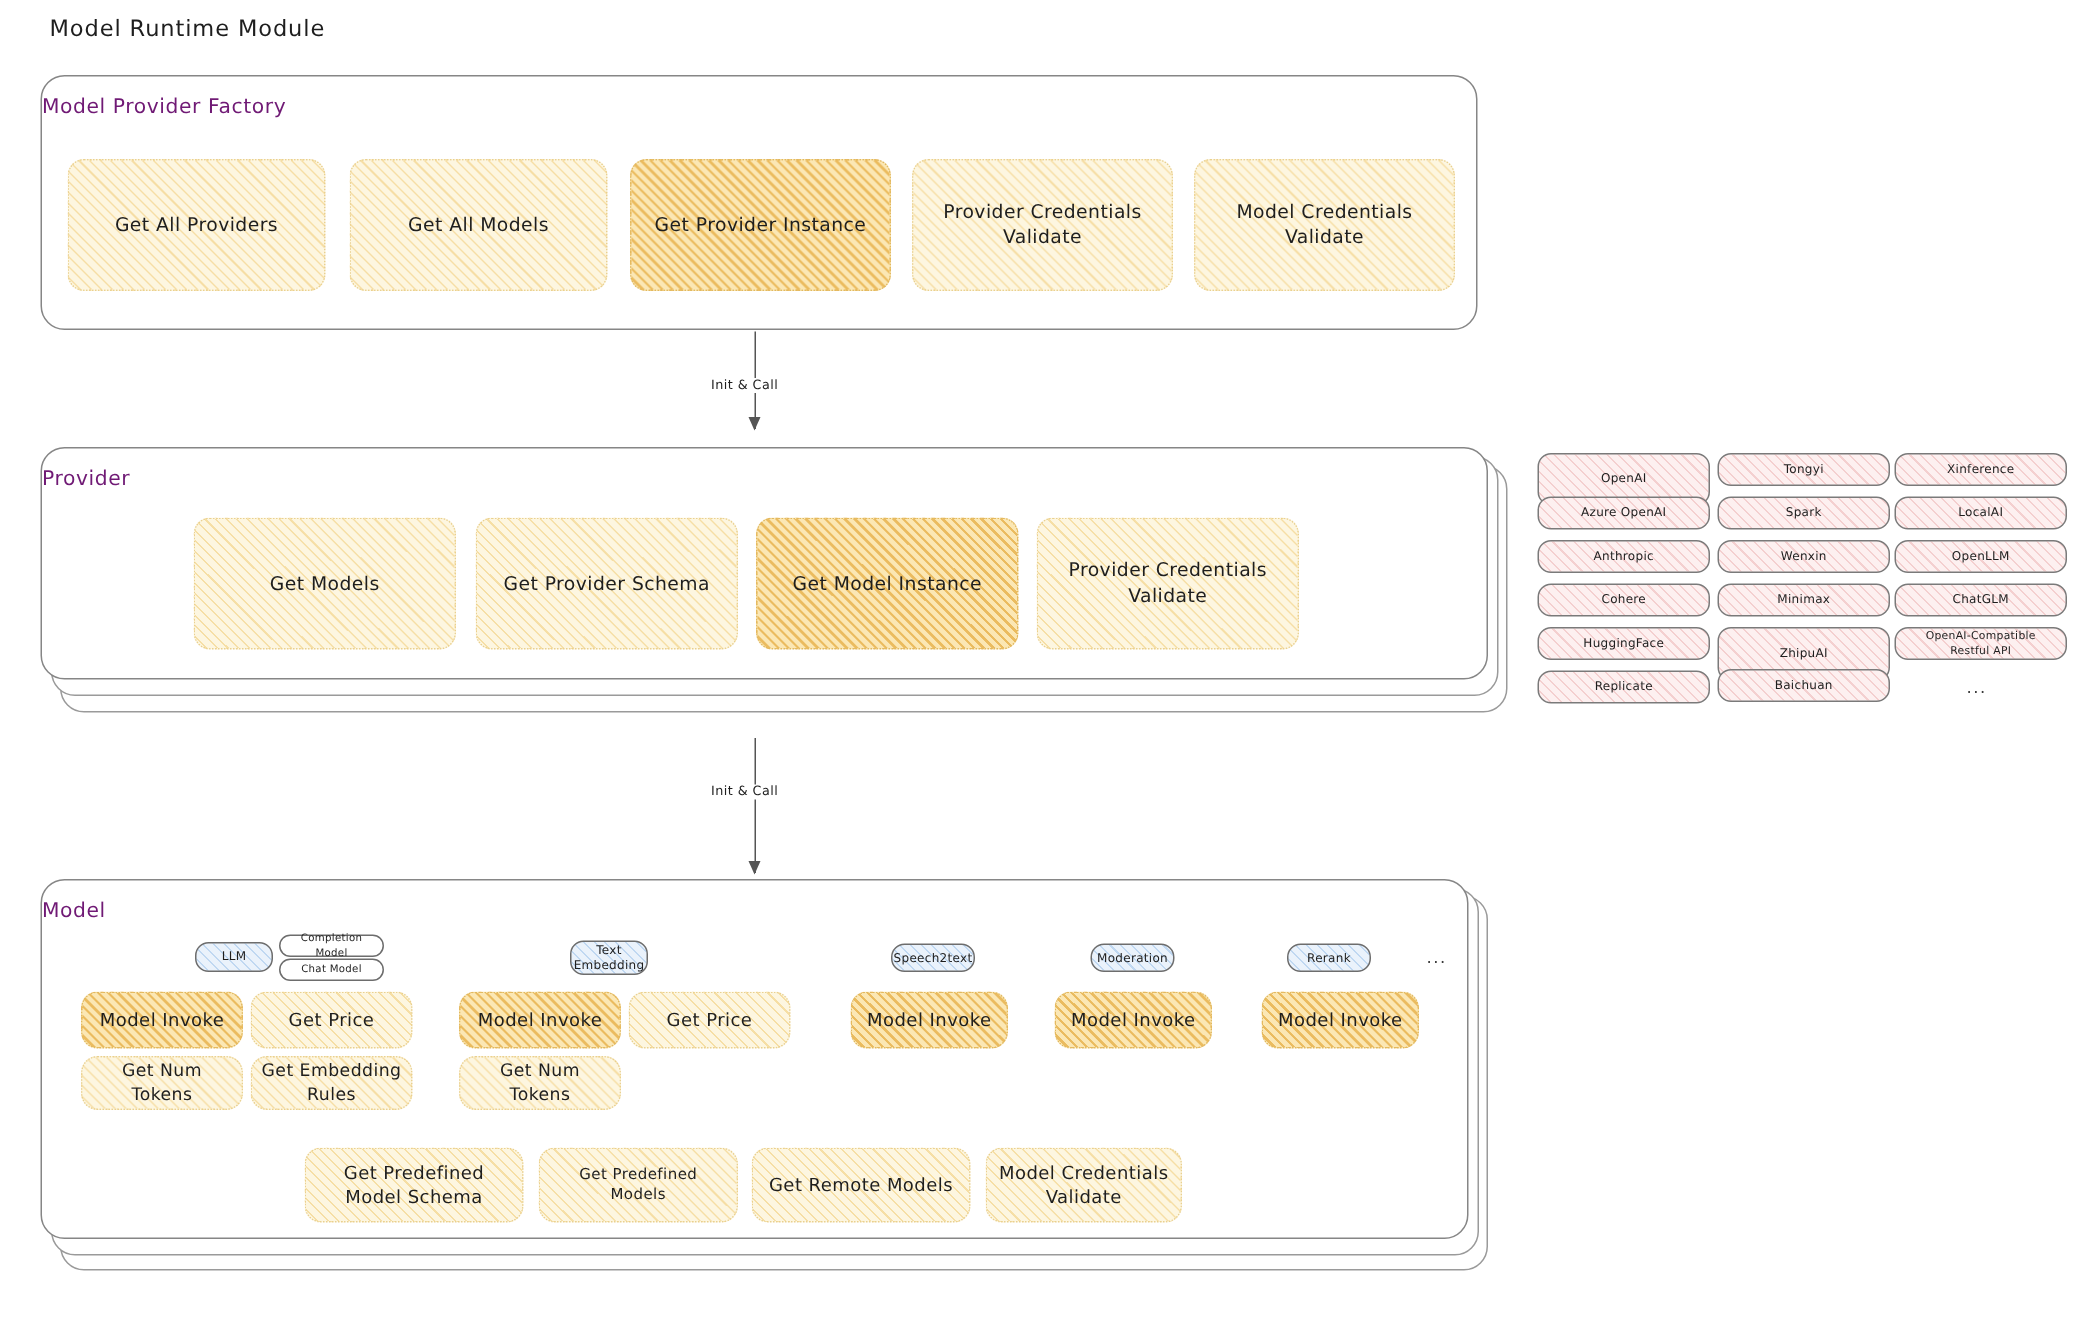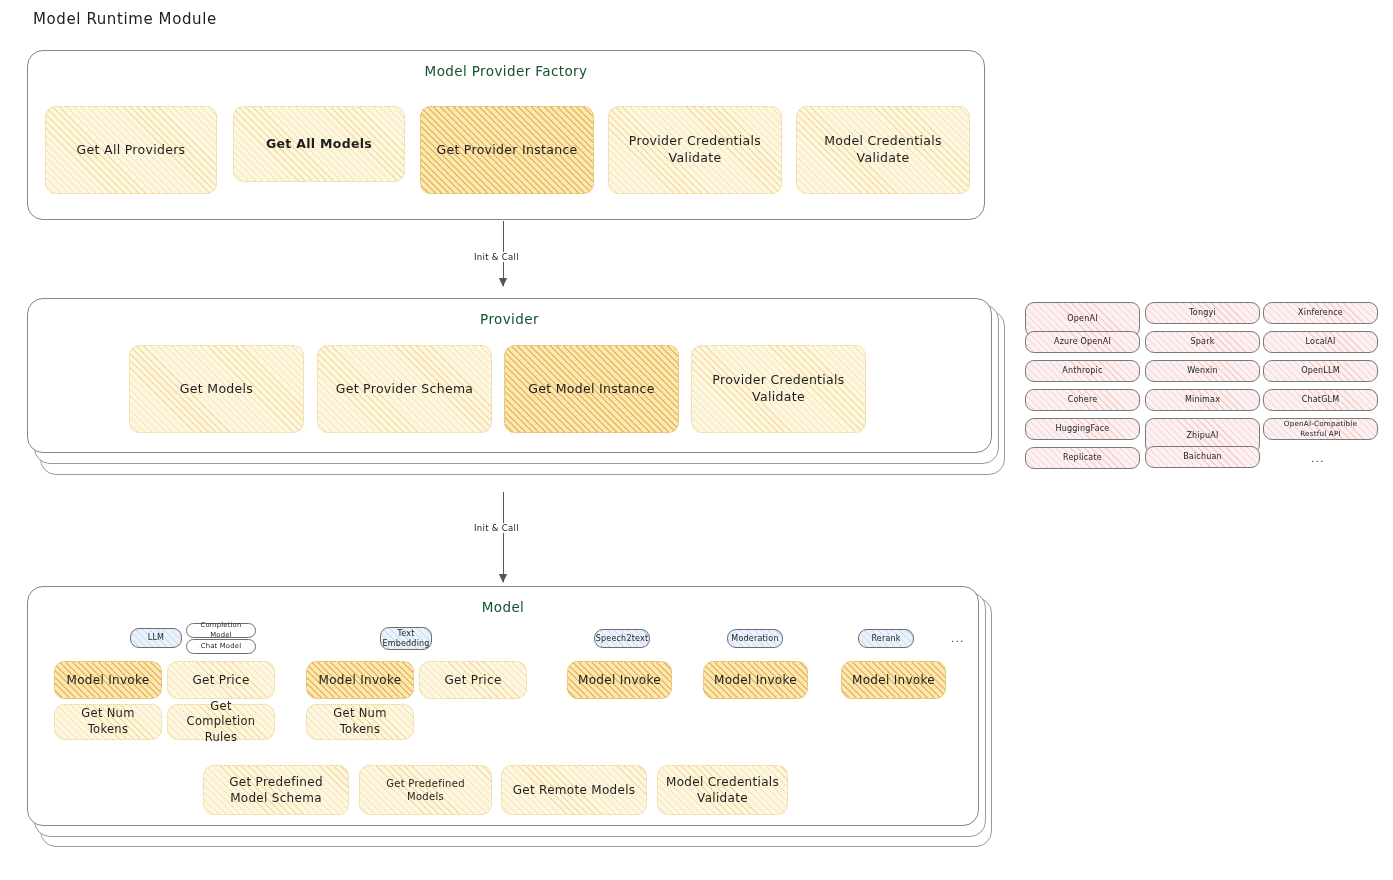--- a/index.html
+++ b/index.html
@@ -29,21 +29,21 @@
   }
   .stack-l1,.stack-l2{
     position:absolute;
     background:#ffffff;
     border:1.15px solid #9a9a9a;
     border-radius:16px;
     box-sizing:border-box;
   }
   .container-title{
     position:absolute;top:12px;left:0;right:0;
-    text-align:center;font-size:13.5px;color:#14532d;
+    font-size:13.5px;color:#701a75;
     letter-spacing:.4px;
   }
 
   
   .node{
     position:absolute;
     box-sizing:border-box;
     border-radius:11px;
     display:flex;align-items:center;justify-content:center;
     text-align:center;
@@ -131,21 +131,21 @@
 <div class="canvas">
 
   <div class="diagram-title">Model Runtime Module</div>
 
   <div class="container" style="left:27px;top:50px;width:958px;height:170px;">
     <div class="container-title">Model Provider Factory</div>
   </div>
 
   <div class="node amber" style="left:45px;top:106px;width:172px;height:88px;">Get All Providers</div>
 
-  <div class="node amber" style="left:233px;top:106px;width:172px;height:76px;font-weight:bold;">Get All Models</div>
+  <div class="node amber" style="left:233px;top:106px;width:172px;height:88px;">Get All Models</div>
 
   <div class="node amber-hi" style="left:420px;top:106px;width:174px;height:88px;">Get Provider Instance</div>
 
   <div class="node amber" style="left:608px;top:106px;width:174px;height:88px;">Provider Credentials Validate</div>
 
   <div class="node amber" style="left:796px;top:106px;width:174px;height:88px;">Model Credentials Validate</div>
 
   <div class="arrow" style="left:503px;top:221px;height:65px;">
     <div class="stem"></div>
     <div class="head"></div>
@@ -199,21 +199,21 @@
     <div class="container-title">Model</div>
   </div>
 
   <div class="node blue" style="left:130px;top:628px;width:52px;height:20px;">LLM</div>
   <div class="node plain" style="left:186px;top:623px;width:70px;height:15px;font-size:6.8px;">Completion Model</div>
   <div class="node plain" style="left:186px;top:639px;width:70px;height:15px;font-size:6.8px;">Chat Model</div>
 
   <div class="node amber-hi" style="left:54px;top:661px;width:108px;height:38px;font-size:12px;">Model Invoke</div>
   <div class="node amber" style="left:167px;top:661px;width:108px;height:38px;font-size:12px;">Get Price</div>
   <div class="node amber" style="left:54px;top:704px;width:108px;height:36px;font-size:11.5px;">Get Num Tokens</div>
-  <div class="node amber" style="left:167px;top:704px;width:108px;height:36px;font-size:11.5px;">Get Completion Rules</div>
+  <div class="node amber" style="left:167px;top:704px;width:108px;height:36px;font-size:11.5px;">Get Embedding Rules</div>
 
   <div class="node blue" style="left:380px;top:627px;width:52px;height:23px;">Text Embedding</div>
 
   <div class="node amber-hi" style="left:306px;top:661px;width:108px;height:38px;font-size:12px;">Model Invoke</div>
   <div class="node amber" style="left:419px;top:661px;width:108px;height:38px;font-size:12px;">Get Price</div>
   <div class="node amber" style="left:306px;top:704px;width:108px;height:36px;font-size:11.5px;">Get Num Tokens</div>
 
   <div class="node blue" style="left:594px;top:629px;width:56px;height:19px;">Speech2text</div>
   <div class="node amber-hi" style="left:567px;top:661px;width:105px;height:38px;font-size:12px;">Model Invoke</div>
 

